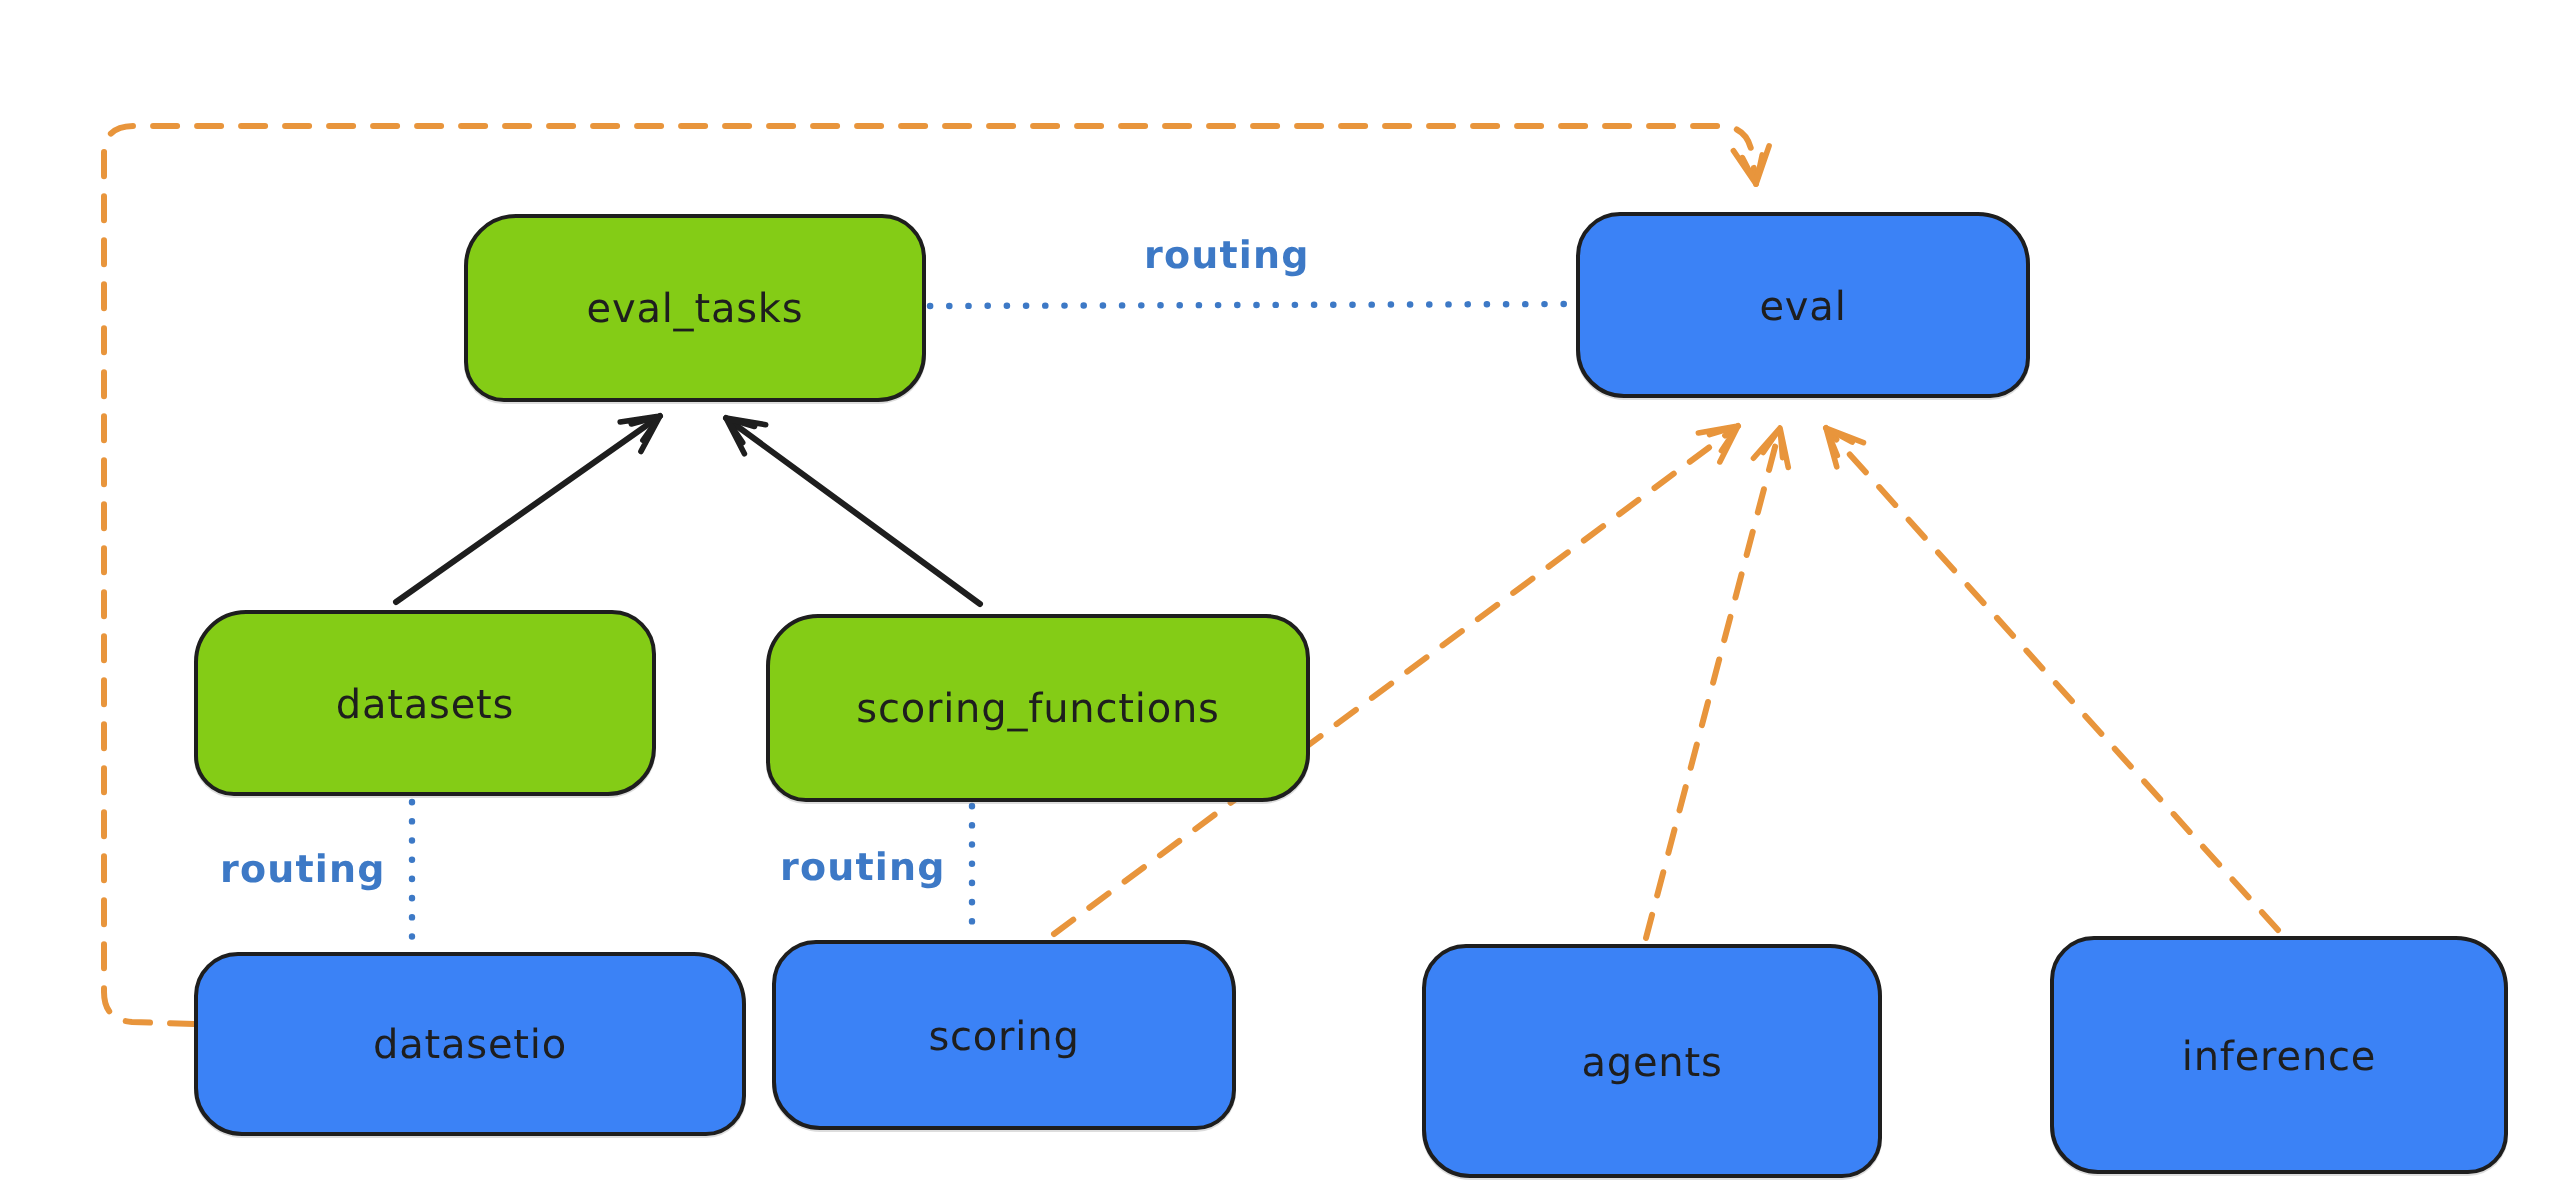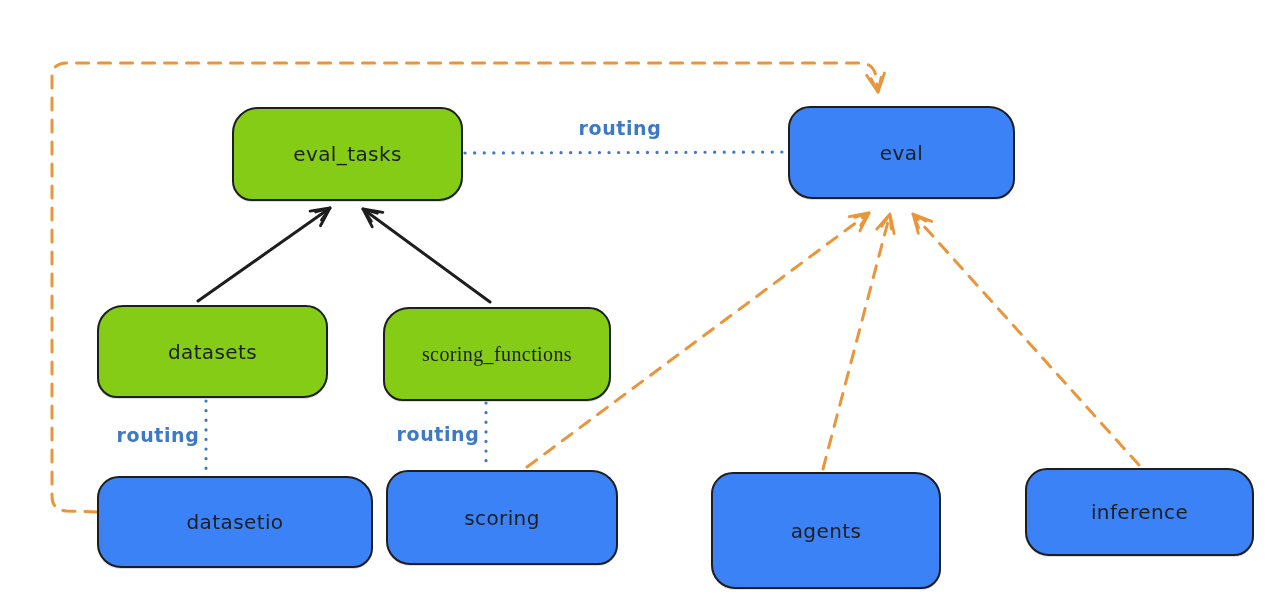--- a/index.html
+++ b/index.html
@@ -28,21 +28,20 @@
     box-shadow: 0 1px 0 rgba(120,120,120,0.25);
   }
   .node.blue  { background: #84cc16; border-radius: 26px 22px 24px 20px; }
   .node.green { background: #3b82f6; border-radius: 22px 26px 20px 24px; }
   .edge-label {
     position: absolute;
     color: #3d79c6;
     font-size: 19px;
     font-weight: 600;
     letter-spacing: 0.6px;
-    text-align: center;
     width: 96px;
   }
 </style>
 </head>
 <body>
 
 <div id="canvas">
 
   <svg id="edges" width="1280" height="596" viewBox="0 0 1280 596">
     <defs>
@@ -66,37 +65,37 @@
     <path d="M823,469 L890,214" fill="none" stroke="#e8953c" stroke-width="3" stroke-linecap="round" stroke-dasharray="12 10" marker-end="url(#ah-orange)"></path>
     <path d="M1139,465 L913,214" fill="none" stroke="#e8953c" stroke-width="3" stroke-linecap="round" stroke-dasharray="12 10" marker-end="url(#ah-orange)"></path>
   </svg>
 
   <div class="node blue" style="left:232px; top:107px; width:231px; height:94px;">
     <span>eval_tasks</span>
   </div>
   <div class="node blue" style="left:97px; top:305px; width:231px; height:93px;">
     <span>datasets</span>
   </div>
-  <div class="node blue" style="left:383px; top:307px; width:228px; height:94px;font-family:Liberation Serif, serif;">
+  <div class="node blue" style="left:383px; top:307px; width:272px; height:94px;">
     <span>scoring_functions</span>
   </div>
 
   <div class="node green" style="left:788px; top:106px; width:227px; height:93px;">
     <span>eval</span>
   </div>
   <div class="node green" style="left:97px; top:476px; width:276px; height:92px;">
     <span>datasetio</span>
   </div>
   <div class="node green" style="left:386px; top:470px; width:232px; height:95px;">
     <span>scoring</span>
   </div>
   <div class="node green" style="left:711px; top:472px; width:230px; height:117px;">
     <span>agents</span>
   </div>
-  <div class="node green" style="left:1025px; top:468px; width:229px; height:88px;">
+  <div class="node green" style="left:1025px; top:468px; width:229px; height:119px;">
     <span>inference</span>
   </div>
 
   <div class="edge-label" style="left:572px; top:117px;">routing</div>
   <div class="edge-label" style="left:110px; top:424px;">routing</div>
   <div class="edge-label" style="left:390px; top:423px;">routing</div>
 
 </div>
 
 </body></html>

